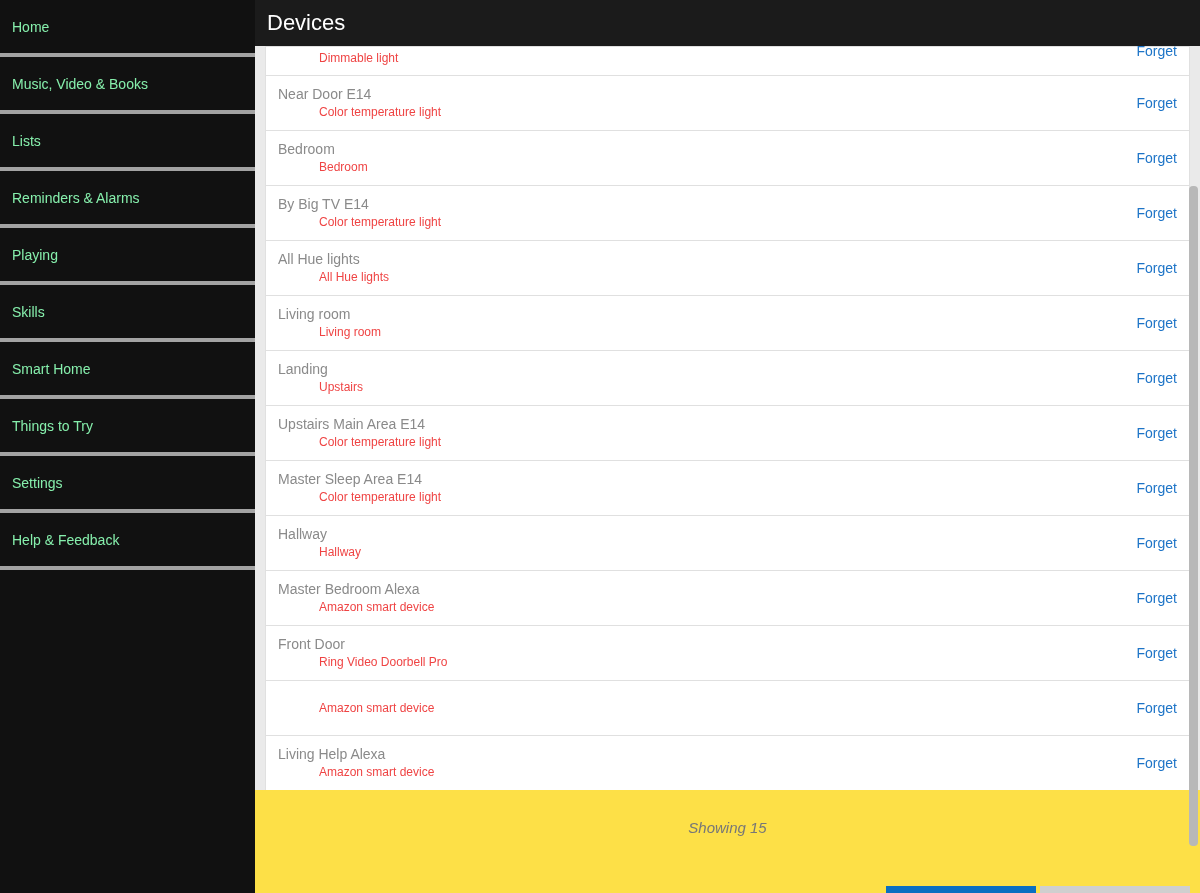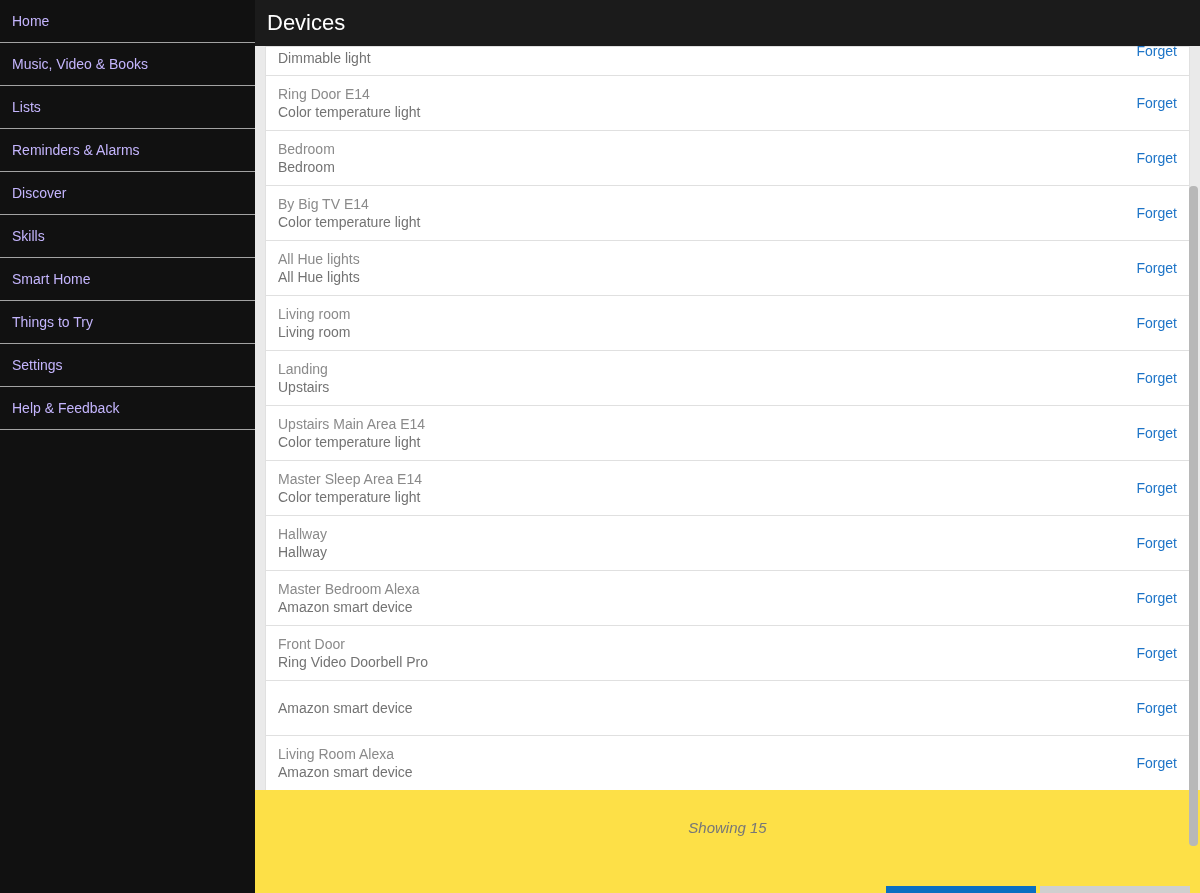--- a/index.html
+++ b/index.html
@@ -16,24 +16,24 @@
   .sidebar {
     width: 255px;
     background: #111;
     color: #eee;
     height: 100%;
     flex-shrink: 0;
   }
   .sidebar-item {
     padding: 12px 12px;
     font-size: 14px;
-    color: #c4b5fd;
-    border-bottom: 1px solid #a3a3a3;
+    color: #86efac;
+    border-bottom: 4px solid #a3a3a3;
     cursor: pointer;
-    height: 43px;
+    height: 57px;
     display: flex;
     align-items: center;
   }
 
   
   .main {
     flex: 1;
     display: flex;
     flex-direction: column;
     height: 100%;
@@ -78,23 +78,24 @@
   .device-row.first-partial .device-type { margin-top: 2px; }
   .device-row.first-partial .forget-link { margin-top: -4px; }
 
   .device-info { flex: 1; }
   .device-name {
     color: #8a8a8a;
     font-size: 14px;
     line-height: 18px;
   }
   .device-type {
-    color: #737373;
-    font-size: 14px;
+    color: #ef4444;
+    font-size: 12px;
     line-height: 18px;
+    margin-left: 41px;
   }
   .forget-link {
     color: #1d74c7;
     font-size: 14px;
     cursor: pointer;
   }
 
   .footer {
     padding: 14px 10px 0 10px;
     background: #fde047;
@@ -162,21 +163,21 @@
     <div class="sidebar-item">
         <span>Music, Video &amp; Books</span>
       </div>
     <div class="sidebar-item">
         <span>Lists</span>
       </div>
     <div class="sidebar-item">
         <span>Reminders &amp; Alarms</span>
       </div>
     <div class="sidebar-item">
-        <span>Discover</span>
+        <span>Playing</span>
       </div>
     <div class="sidebar-item">
         <span>Skills</span>
       </div>
     <div class="sidebar-item">
         <span>Smart Home</span>
       </div>
     <div class="sidebar-item">
         <span>Things to Try</span>
       </div>
@@ -199,21 +200,21 @@
         <div class="device-row first-partial">
           <div class="device-info">
 
             <div class="device-type">Dimmable light</div>
           </div>
           <a class="forget-link">Forget</a>
         </div>
 
         <div class="device-row">
           <div class="device-info">
-            <div class="device-name">Ring Door E14</div>
+            <div class="device-name">Near Door E14</div>
             <div class="device-type">Color temperature light</div>
           </div>
           <a class="forget-link">Forget</a>
         </div>
 
         <div class="device-row">
           <div class="device-info">
             <div class="device-name">Bedroom</div>
             <div class="device-type">Bedroom</div>
           </div>
@@ -294,21 +295,21 @@
 
         <div class="device-row">
           <div class="device-info">
             <div class="device-type">Amazon smart device</div>
           </div>
           <a class="forget-link">Forget</a>
         </div>
 
         <div class="device-row">
           <div class="device-info">
-            <div class="device-name">Living Room Alexa</div>
+            <div class="device-name">Living Help Alexa</div>
             <div class="device-type">Amazon smart device</div>
           </div>
           <a class="forget-link">Forget</a>
         </div>
 
       </div>
 
       <div class="footer">
         <div class="showing">Showing 15</div>
         <div class="button-row">

